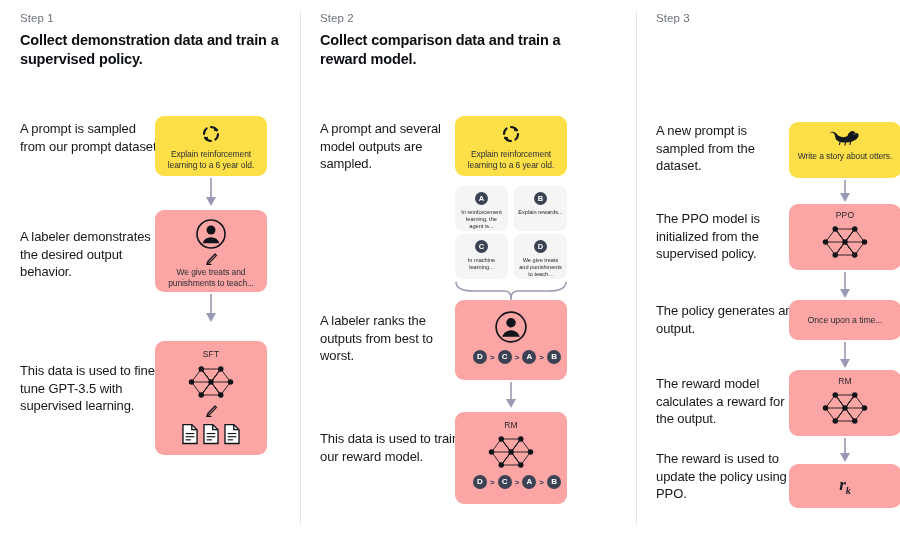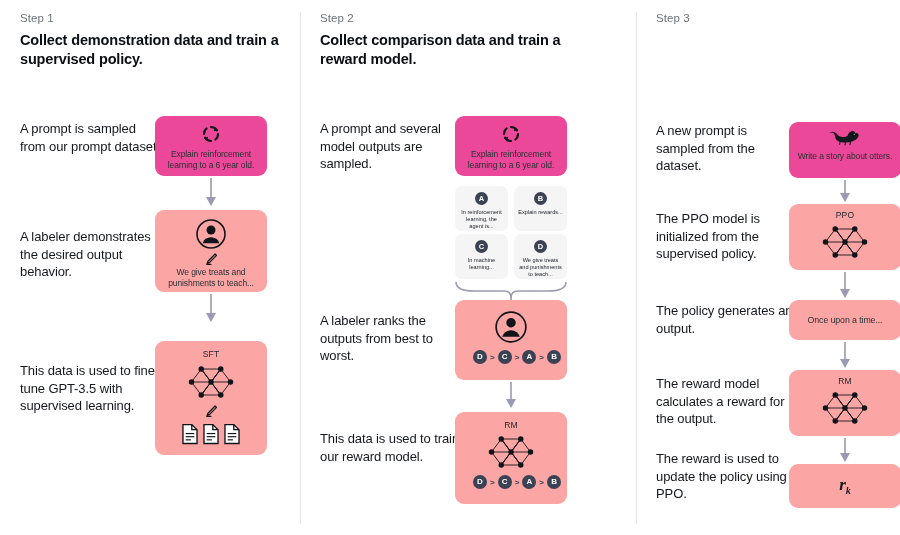--- a/index.html
+++ b/index.html
@@ -41,21 +41,21 @@
     font-size: 13px; line-height: 17.5px; color: #15181c;
     letter-spacing: -.1px;
   }
 
   
   .card {
     position: absolute;
     background: #fca5a5;
     border-radius: 9px;
   }
-  .card.green { background: #ec4899; }
+  .card.green { background: #fde047; }
   .card-cap {
     font-size: 8.5px; color: #2b2f36; text-align: center;
     line-height: 10.5px; letter-spacing: -.1px;
   }
   .card-cap.big { font-size: 8.8px; line-height: 11px; }
   .card-title {
     font-size: 8.5px; color: #1c2026; text-align: center;
     letter-spacing: .2px;
   }
 

